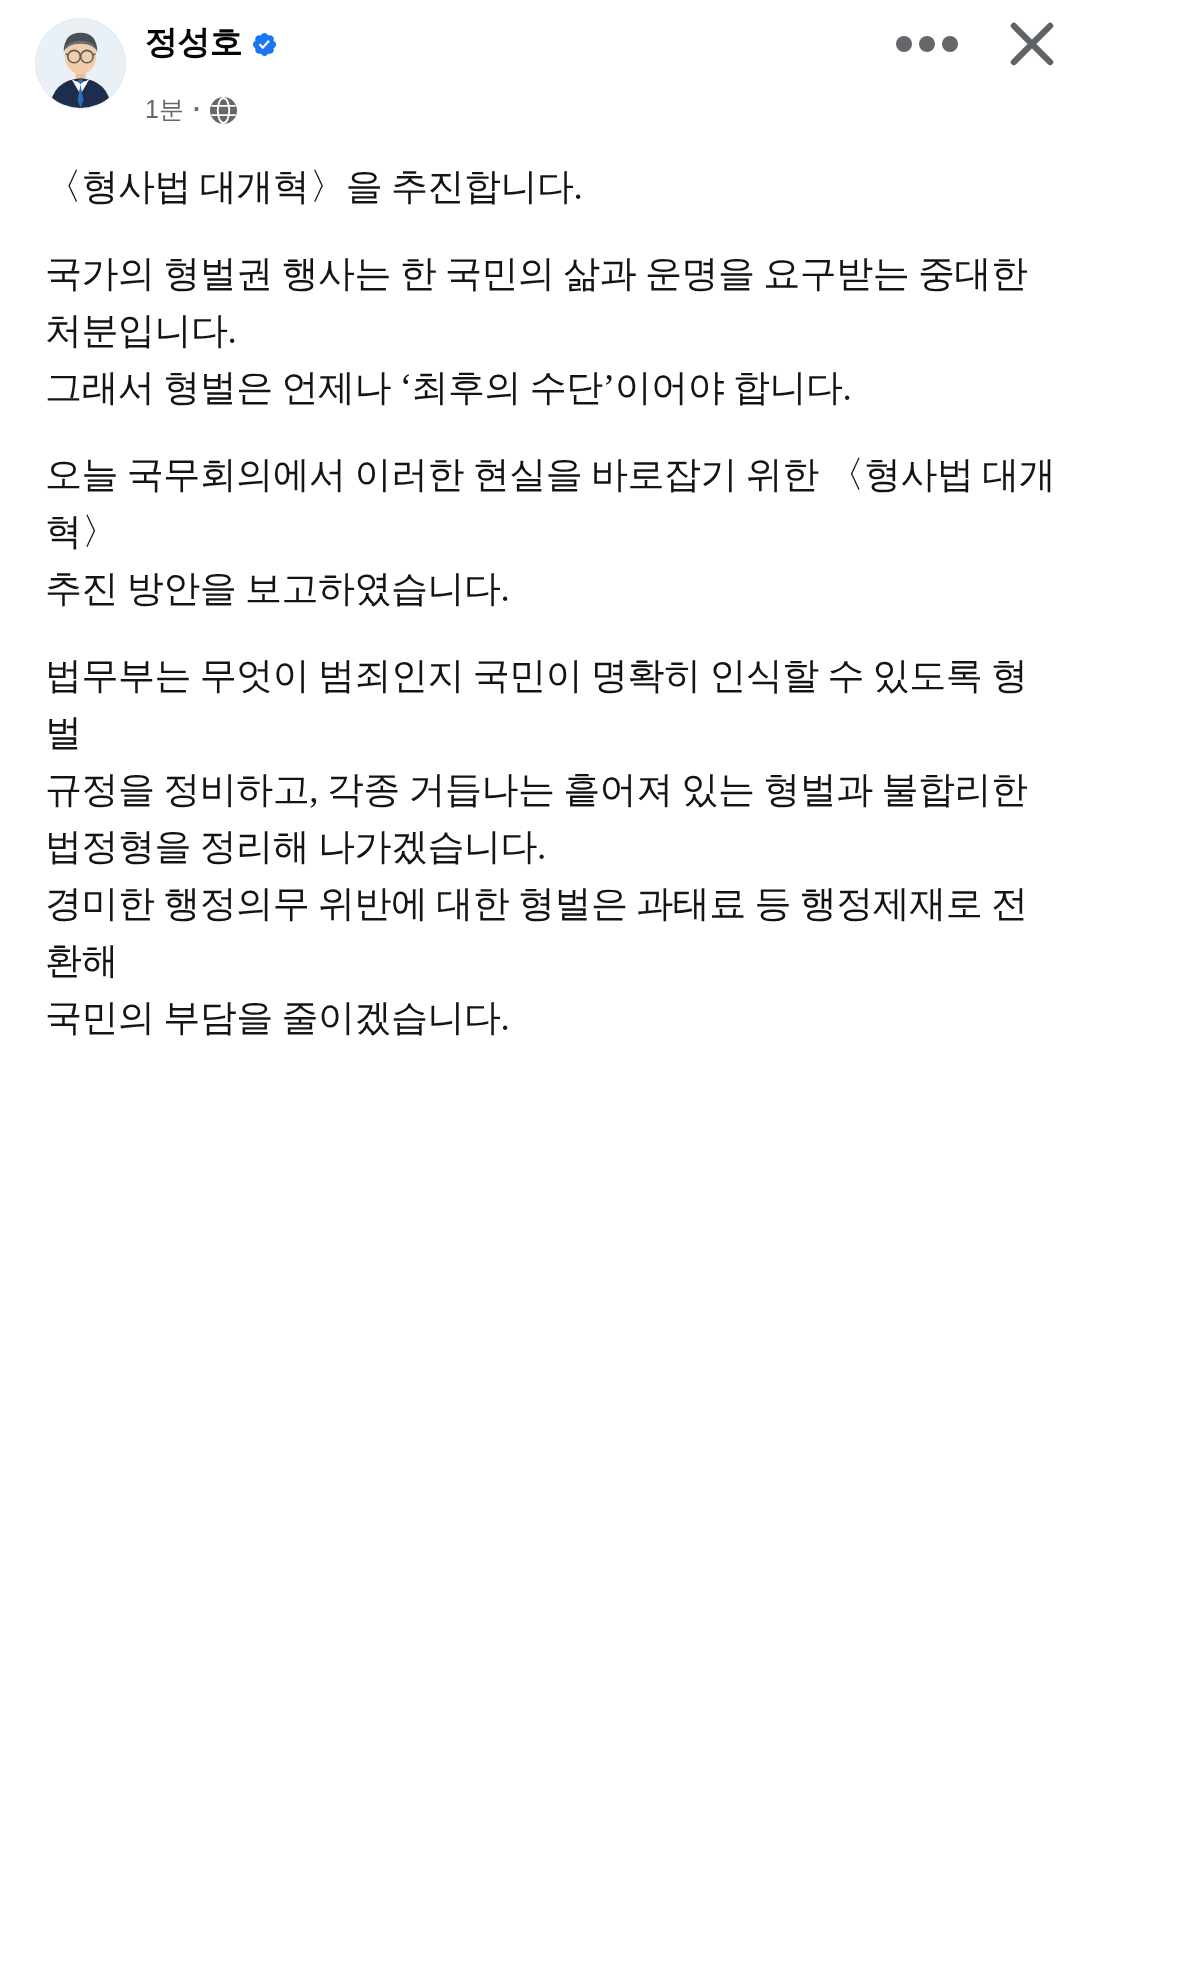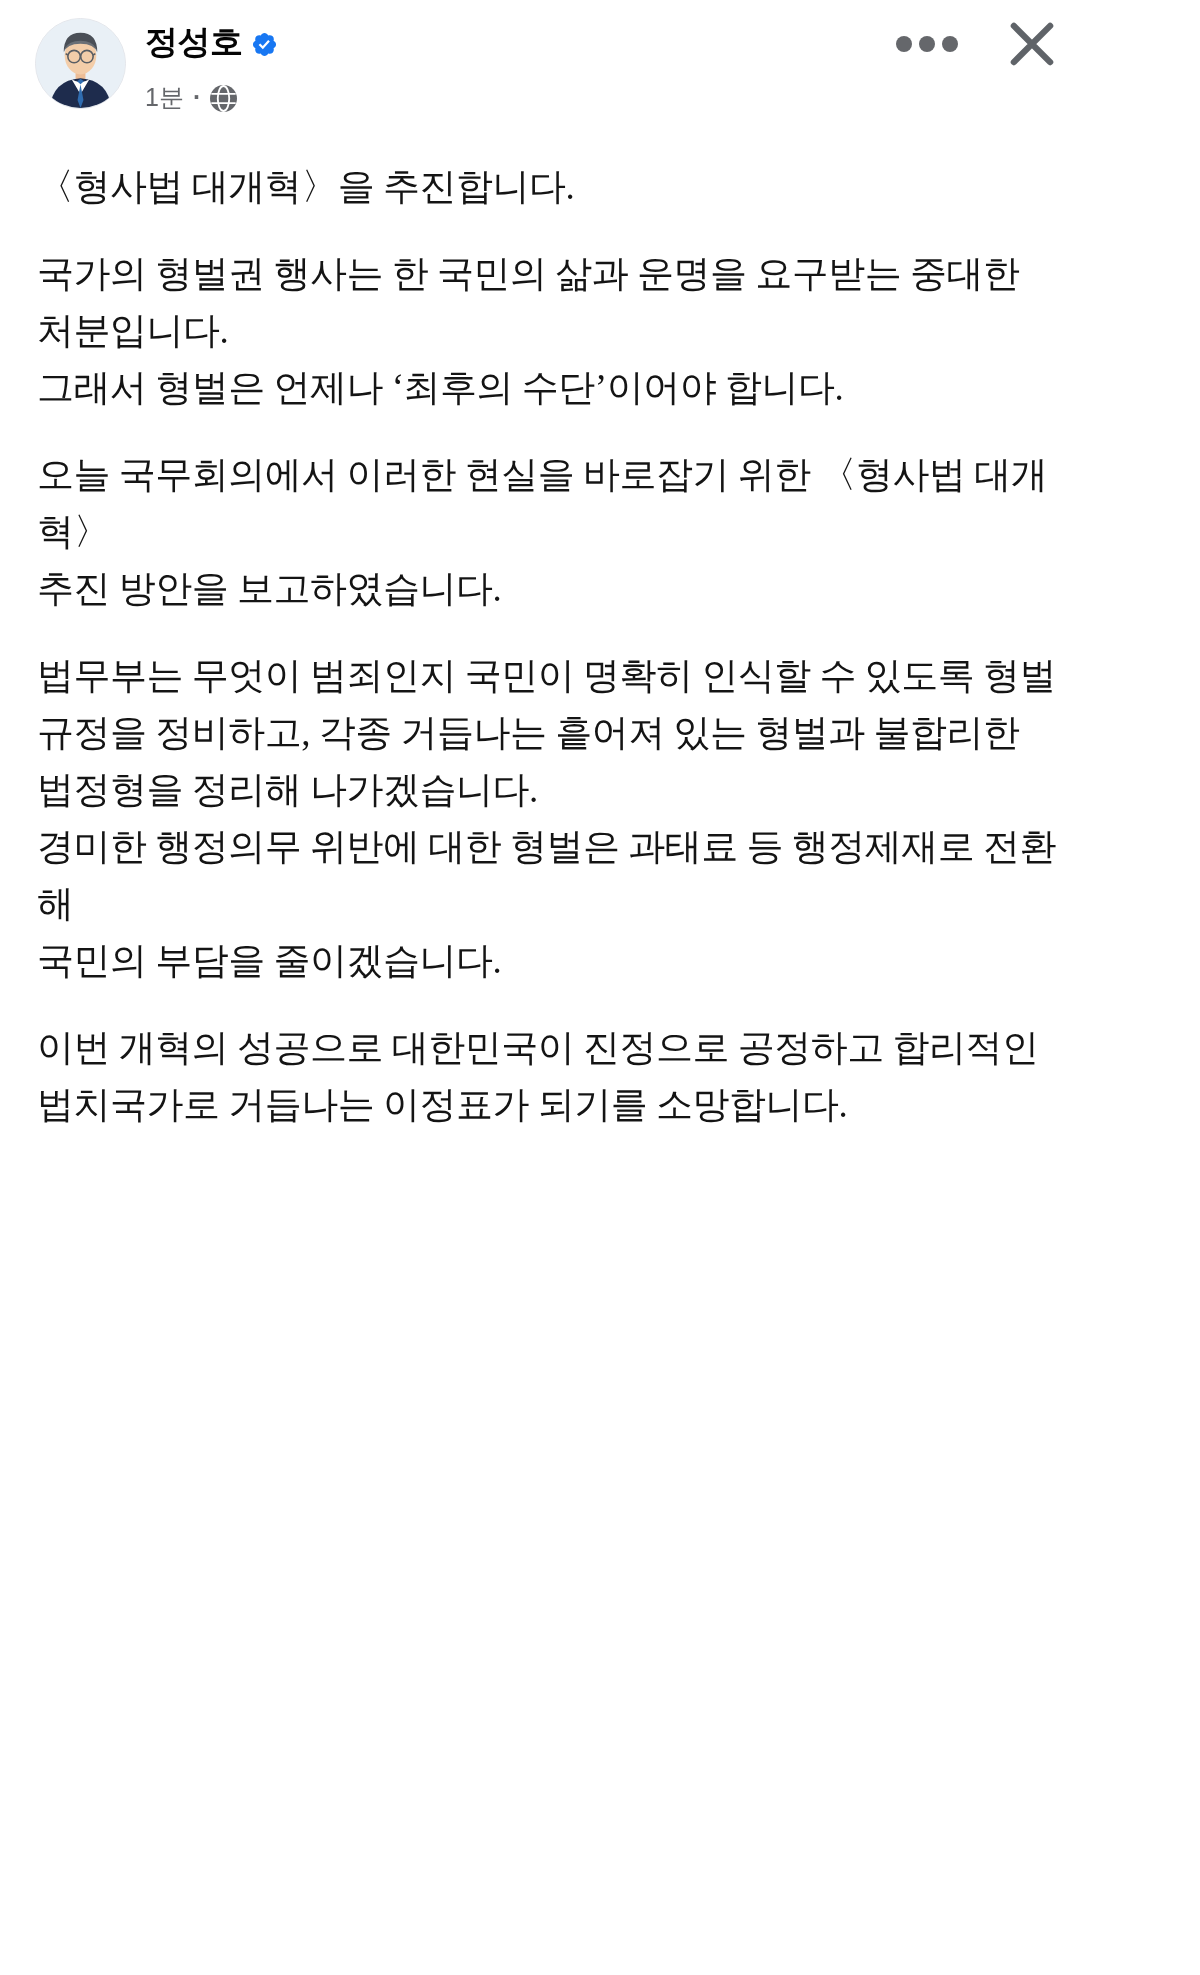--- a/index.html
+++ b/index.html
@@ -23,21 +23,21 @@
   .avatar svg { display: block; width: 100%; height: 100%; }
   .id-block { position: absolute; left: 145px; top: 20px; }
   .name-row { display: flex; align-items: center; gap: 8px; }
   .author-name {
     font-family: "Liberation Sans", "DejaVu Sans", sans-serif;
     font-weight: 700; font-size: 33px; color: #050505;
     letter-spacing: -0.5px; cursor: pointer;
   }
   .verified-badge { width: 27px; height: 27px; margin-top: 3px; }
   .meta-row {
-    margin-top: 16px; display: flex; align-items: center; gap: 9px;
+    margin-top: 28px; display: flex; align-items: center; gap: 9px;
     font-family: "Liberation Sans", "DejaVu Sans", sans-serif;
     font-size: 25px; color: #65676b;
   }
   .post-time { cursor: pointer; }
   .meta-sep { font-weight: 700; }
   .globe-icon { width: 27px; height: 27px; margin-top: 2px; }
   .header-actions {
     position: absolute; top: 14px; right: 32px;
     display: flex; align-items: center; gap: 44px; height: 60px;
   }
@@ -47,21 +47,21 @@
   }
   
   .post-body {
     position: absolute; top: 158px; left: 33px; right: 30px;
   }
   .post-body p {
     font-size: 37px;
     line-height: 57px;
     color: #141414;
     white-space: pre-line;
-    margin: 0 0 30px 4px;
+    margin: 0 0 30px 12px;
     letter-spacing: -0.5px;
   }
 </style>
 </head>
 <body>
 
 <div class="page">
 
   <header class="post-header">
 
@@ -127,17 +127,15 @@
     <p>국가의 형벌권 행사는 한 국민의 삶과 운명을 요구받는 중대한
 처분입니다.
 그래서 형벌은 언제나 ‘최후의 수단’이어야 합니다.</p>
     <p>오늘 국무회의에서 이러한 현실을 바로잡기 위한 〈형사법 대개혁〉
 추진 방안을 보고하였습니다.</p>
     <p>법무부는 무엇이 범죄인지 국민이 명확히 인식할 수 있도록 형벌
 규정을 정비하고, 각종 거듭나는 흩어져 있는 형벌과 불합리한
 법정형을 정리해 나가겠습니다.
 경미한 행정의무 위반에 대한 형벌은 과태료 등 행정제재로 전환해
 국민의 부담을 줄이겠습니다.</p>
-    <p>이번 개혁의 성공으로 대한민국이 진정으로 공정하고 합리적인
-법치국가로 거듭나는 이정표가 되기를 소망합니다.</p>
   </main>
 
 </div>
 
 </body></html>

